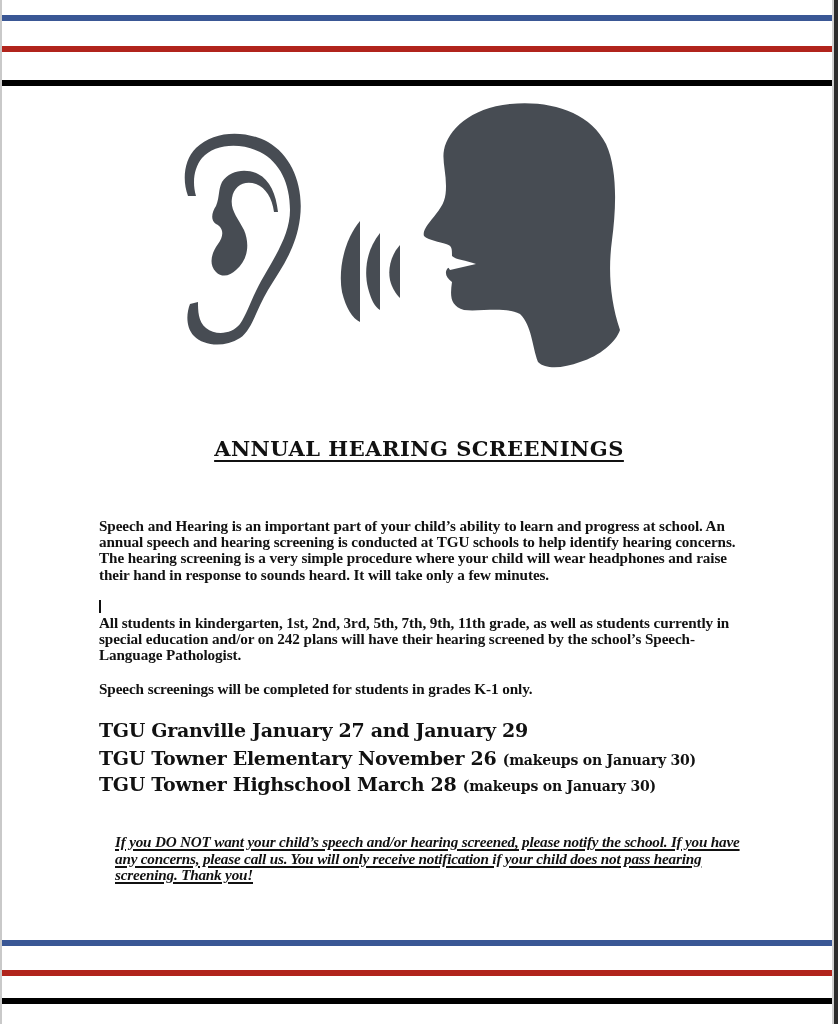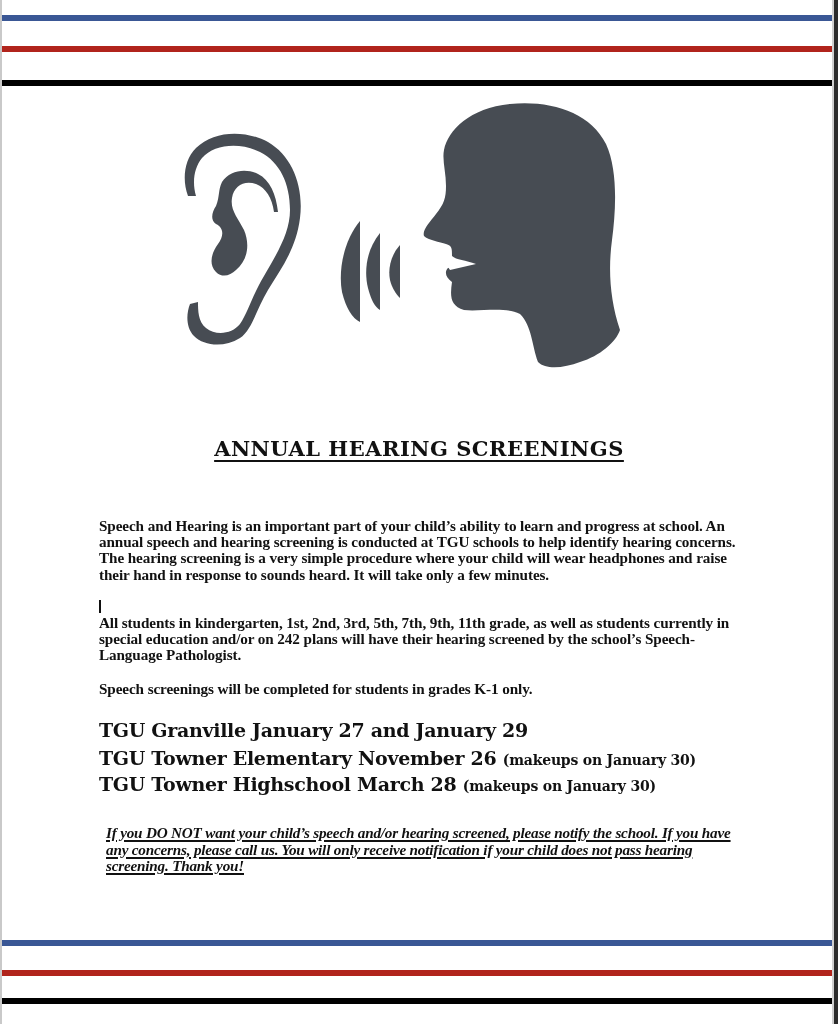--- a/index.html
+++ b/index.html
@@ -29,21 +29,21 @@
     .cursor { position: absolute; left: 99px; top: 600px; width: 2px; height: 13px; background: #111; }
     .schedule {
       position: absolute; left: 99px; width: 700px;
       font-family: "DejaVu Serif", serif; font-weight: bold; font-size: 19px;
       line-height: 26px; white-space: nowrap; letter-spacing: -0.3px;
     }
     .schedule .small { font-size: 14px; letter-spacing: -0.2px; }
     .notice {
       position: absolute; left: 99px; top: 818px; width: 640px;
       font-family: "Liberation Serif", serif; font-weight: bold; font-style: italic;
-      font-size: 15.2px; line-height: 16.5px; margin: 7px;
+      font-size: 15.2px; line-height: 16.5px; margin: 16px;
       text-decoration: underline; text-decoration-thickness: 2px; text-underline-offset: 2px;
       letter-spacing: -0.2px;
     }
   </style>
 </head>
 <body>
 
 <div class="page">
   <div class="edge-left"></div>
   <div class="edge-right-inner"></div>

